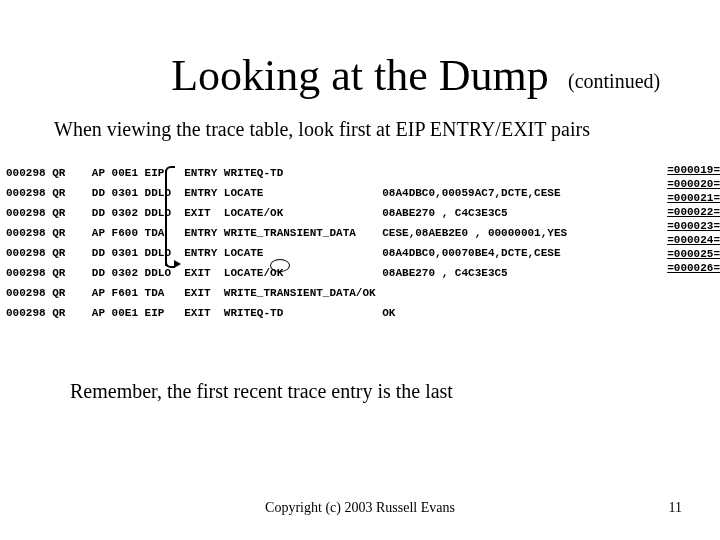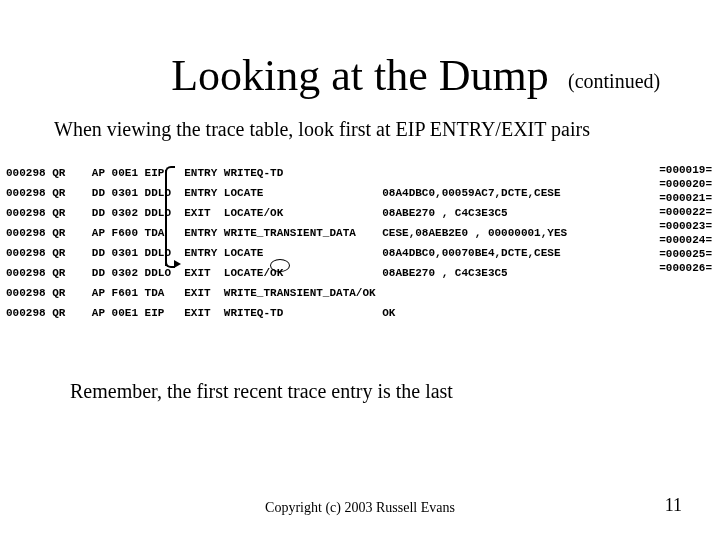--- a/index.html
+++ b/index.html
@@ -42,47 +42,48 @@
     left: 6px;
     font-family: "Courier New", monospace;
     font-size: 11px;
     line-height: 20px;
     font-weight: bold;
     white-space: pre;
   }
   .seq {
     position: absolute;
     top: 163px;
-    right: 8px;
+    right: 0;
     font-family: "Courier New", monospace;
     font-size: 11px;
     line-height: 14px;
     font-weight: bold;
     text-align: right;
     white-space: pre;
+    text-decoration: underline;
   }
   .note {
     position: absolute;
     top: 380px;
     left: 70px;
     font-size: 20px;
   }
   .copyright {
     position: absolute;
     bottom: 24px;
     left: 0;
     width: 720px;
     text-align: center;
     font-size: 14px;
   }
   .pagenum {
     position: absolute;
     bottom: 24px;
     right: 38px;
-    font-size: 18px;
+    font-size: 14px;
   }
   
   .arrow-line {
     position: absolute;
     left: 165px;
     top: 170px;
     width: 2px;
     height: 96px;
     background: #000;
   }

